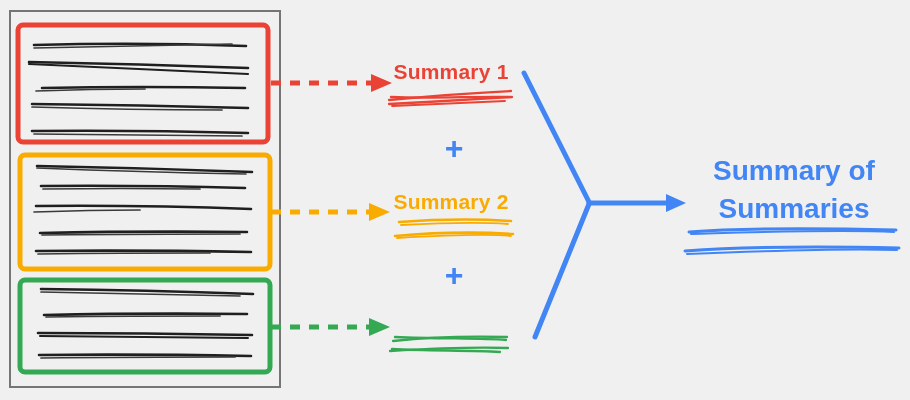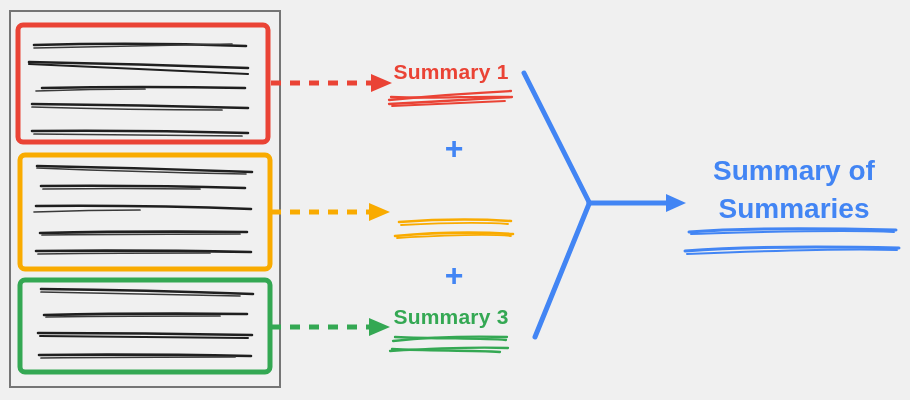--- a/index.html
+++ b/index.html
@@ -148,20 +148,20 @@
       <path d="M691,234 C760,232 840,229 894,232" stroke-width="2"></path>
       <path d="M685,251 C740,247 820,246 899,248"></path>
       <path d="M687,254 C760,251 845,248 897,250" stroke-width="2"></path>
     </g>
   </svg>
 
   <div class="txt summary-label red">Summary 1</div>
 
   <div class="txt plus-sign first">+</div>
 
+  <div class="txt summary-label orange">Summary 2</div>
 
   <div class="txt plus-sign second">+</div>
 
-  <div class="txt summary-label green">Summary 3</div>
 
   <div class="result-label">Summary of Summaries</div>
 
 </div>
 
 </body></html>

